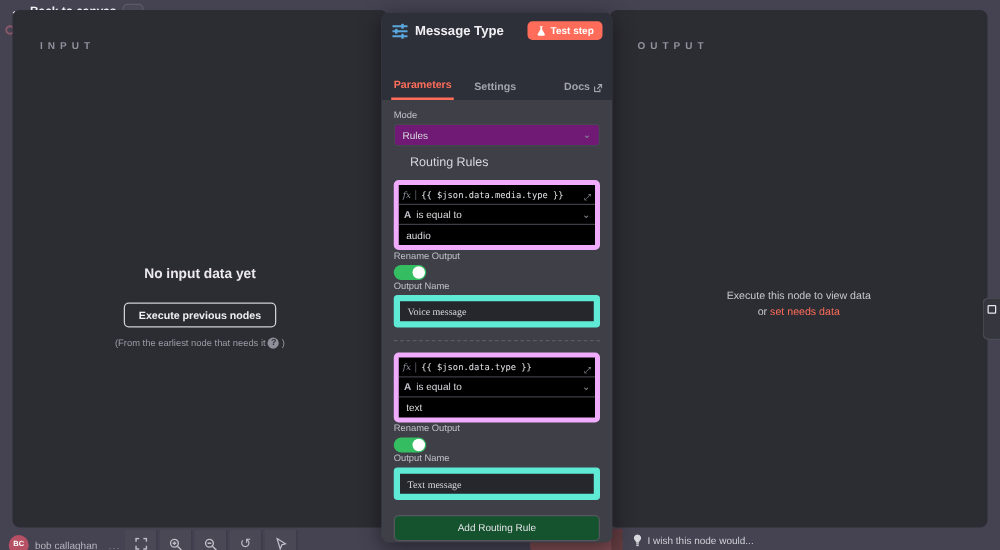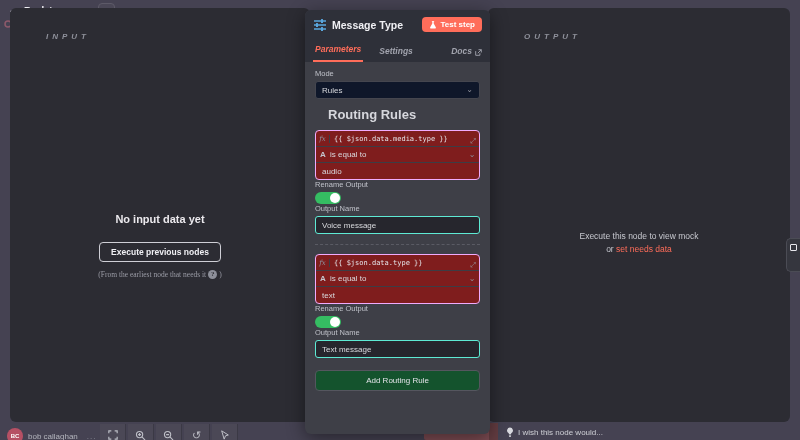--- a/index.html
+++ b/index.html
@@ -13,72 +13,72 @@
   .back-btn { position:absolute; left:8px; top:3px; display:flex; align-items:center; gap:5px;
     color:#f2f2f5; font-size:9.5px; font-weight:bold; cursor:pointer; }
   .back-arrow { font-size:11px; }
   .plus-btn { position:absolute; left:98px; top:3px; width:17px; height:17px; border:1px solid #5d5a68;
     border-radius:4px; color:#b9b7c2; font-size:11px; line-height:15px; text-align:center; background:#4a4756; }
 
   
   .panel { position:absolute; top:8px; height:414px; background:#2c2c33; border-radius:6px; }
   .panel-input { left:10px; width:300px; }
   .panel-output { left:488px; width:302px; }
-  .panel-title { position:absolute; left:36px; top:24px; color:#8f919b; font-size:8px; font-weight:bold;
-    letter-spacing:4px;font-style:italic; }
+  .panel-title { position:absolute; left:22px; top:24px; color:#8f919b; font-size:8px; font-weight:bold;
+    letter-spacing:4px; }
   .input-empty { position:absolute; left:0; top:205px; width:100%; text-align:center; }
   .input-empty-title { color:#eceaee; font-size:11px; font-weight:bold; }
   .exec-prev-btn { display:inline-block; margin-top:17px; padding:4px 11px; border:1px solid #cfcfd6;
     border-radius:4px; color:#f0f0f4; font-size:8.5px; font-weight:bold; background:transparent; cursor:pointer; }
-  .input-hint { margin-top:8px; color:#9b9ca6; font-size:7.5px; display:flex; justify-content:center; align-items:center; gap:2px;font-family:Liberation Serif, serif; }
+  .input-hint { margin-top:8px; color:#9b9ca6; font-size:7.5px; display:flex; justify-content:center; align-items:center; gap:2px; }
   .q-icon { display:inline-block; width:9px; height:9px; border-radius:50%; background:#8d8f99; color:#2c2c33;
     font-size:7px; font-weight:bold; line-height:9px; text-align:center; }
   .output-empty { position:absolute; left:0; top:222px; width:100%; text-align:center; color:#c7c8cf; font-size:8.5px; line-height:1.55; }
   .mock-link { color:#ff6d5a; cursor:pointer; }
 
   
   .modal { position:absolute; left:305px; top:10px; width:185px; height:424px; background:#3e3f47;
     border-radius:6px; box-shadow:0 4px 18px rgba(0,0,0,.45); overflow:hidden; z-index:5;
     display:flex; flex-direction:column; }
   .modal-header { background:#2e3039; padding:7px 8px 0 8px; }
   .mh-row { display:flex; align-items:center; gap:5px; }
   .node-icon { width:14px; height:14px; flex:0 0 auto; }
   .modal-title { color:#f0f0f4; font-size:10.5px; font-weight:bold; flex:1; }
   .test-btn { display:flex; align-items:flex-start; gap:3px; background:#ff6d5a; color:#fff; font-size:8px;
     font-weight:bold; border:none; border-radius:4px; padding:3px 7px; cursor:pointer; }
-  .tabs { display:flex; align-items:flex-end; margin-top:8px;font-style:italic; }
+  .tabs { display:flex; align-items:flex-end; margin-top:26px; }
   .tab { font-size:8.5px; font-weight:bold; padding:4px 2px 6px 2px; margin-right:14px; cursor:pointer; }
   .tab.active { color:#ff6d5a; border-bottom:2px solid #ff6d5a; }
   .tab.inactive { color:#a2a4ae; }
   .docs-link { margin-left:auto; color:#a2a4ae; font-size:8.5px; font-weight:bold; display:flex; align-items:flex-end; gap:3px; padding-bottom:6px; cursor:pointer; }
 
   .modal-body { flex:1; padding:7px 10px 6px 10px; overflow:hidden; }
   .field-label { color:#bfc1c9; font-size:7.5px; margin-bottom:3px; }
-  .section-label { color:#d6d7dd; font-size:13px; font-weight:bold; margin:8px 0 6px 0;padding-left:13px; }
-  .select { position:relative; background:#0f172a; border:1px solid #45464f; border-radius:3px;
+  .section-label { color:#d6d7dd; font-size:10px; font-weight:normal; margin:8px 0 6px 0;padding-left:13px; }
+  .select { position:relative; background:#701a75; border:1px solid #45464f; border-radius:3px;
     color:#d9dade; font-size:8px; padding:3.5px 6px; cursor:pointer; }
   .select .chev { position:absolute; right:6px; top:3px; color:#8d8f99; font-size:8px; }
-  .cond-box { border:1px solid #f0abfc; border-radius:4px; overflow:hidden; background:#7f1d1d; }
+  .cond-box { border:4px solid #f0abfc; border-radius:4px; overflow:hidden; background:#000000; }
   .cond-row { display:flex; align-items:center; border-bottom:1px solid #3c3d45; min-height:16px; }
   .cond-row:last-child { border-bottom:none; }
   .fx-badge { flex:0 0 14px; color:#8d93a0; font-size:7px; font-style:italic;
     font-family:"DejaVu Serif", serif; text-align:center; border-right:1px solid #3c3d45; }
   .expr-text { flex:1; color:#e4e5ea; font-size:7px; font-family:"DejaVu Sans Mono", monospace; padding:3px 4px; white-space:nowrap; overflow:hidden; }
   .expand-cell { flex:0 0 12px; align-self:stretch; display:flex; align-items:flex-end; justify-content:center; padding-bottom:1px; }
   .expand-glyph { color:#9a9ca6; font-size:7px; }
   .type-icon { flex:0 0 14px; text-align:center; color:#c3c5cd; font-size:8px; font-weight:bold; }
   .op-text { flex:1; color:#d9dade; font-size:8px; }
   .op-chev { flex:0 0 14px; text-align:center; color:#8d8f99; font-size:8px; }
   .val-text { flex:1; color:#d9dade; font-size:8px; padding:3px 6px; }
   .toggle { width:26px; height:12px; border-radius:7px; position:relative; cursor:pointer; }
   .toggle.on { background:#35bd62; }
   .knob { position:absolute; top:1px; width:10px; height:10px; border-radius:50%; background:#fff; }
   .toggle.on .knob { right:1px; }
-  .text-input { background:#26262d; border:1px solid #5eead4; border-radius:3px; color:#d9dade;
-    font-size:8px; padding:3.5px 6px; }
+  .text-input { background:#26262d; border:5px solid #5eead4; border-radius:3px; color:#d9dade;
+    font-size:8px; padding:3.5px 6px;font-family:Liberation Serif, serif; }
   .rule-divider { border-top:1px dashed #5a5b64; margin:10px 0 9px 0; } .mt8{margin-top:8px;} .mt10{margin-top:0;}
   .add-rule-btn { width:100%; margin-top:12px; background:#14532d; border:1px solid #55565f; border-radius:4px;
     color:#e2e3e8; font-size:8px; font-weight:normal; padding:5px 0; text-align:center; cursor:pointer; }
 
   
   .canvas-node-red { position:absolute; left:424px; top:431px; width:74px; height:9px; background:#7c4b52; border-radius:2px; z-index:2; }
   .canvas-node-maroon { position:absolute; left:489px; top:423px; width:9px; height:17px; background:#633c41; z-index:2; }
   .user-chip { position:absolute; left:7px; top:428px; display:flex; align-items:center; gap:5px; z-index:3; }
   .avatar { width:16px; height:16px; border-radius:50%; background:#b65064; color:#fff; font-size:6px;
     font-weight:bold; text-align:center; line-height:16px; }
@@ -124,21 +124,21 @@
         <span>(From the earliest node that needs it</span>
         <span class="q-icon">?</span>
         <span>)</span>
       </div>
     </div>
   </div>
 
   <div class="panel panel-output">
     <div class="panel-title">OUTPUT</div>
     <div class="output-empty">
-      <div>Execute this node to view mock</div>
+      <div>Execute this node to view data</div>
       <div>
         <span>or</span>
         <span class="mock-link">set needs data</span>
       </div>
     </div>
   </div>
 
   <div class="modal">
     <div class="modal-header">
       <div class="mh-row">

